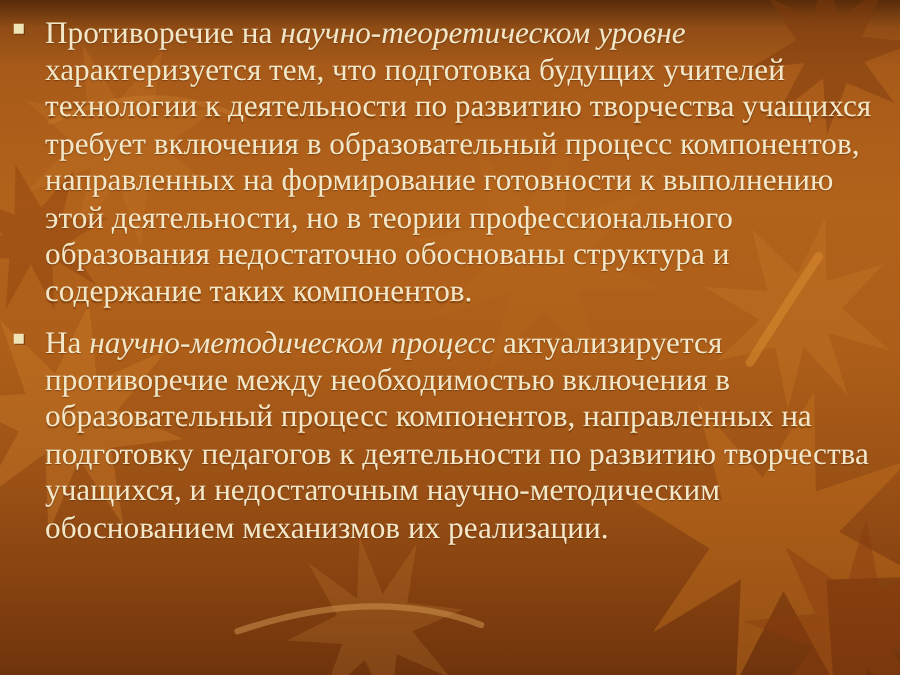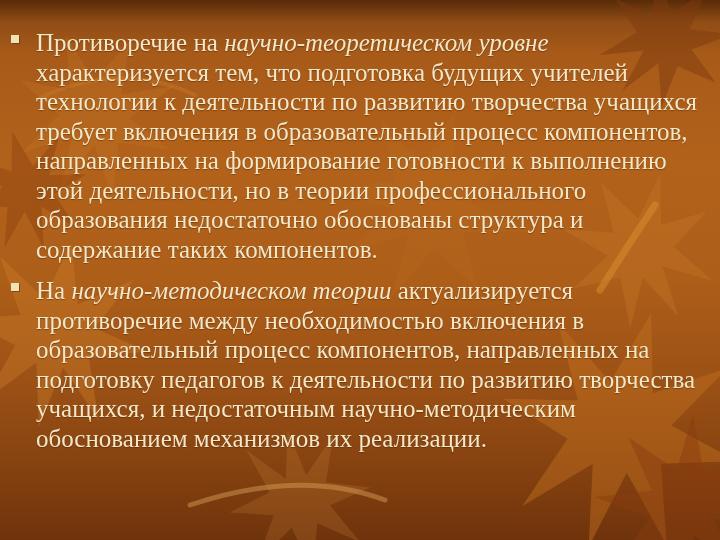--- a/index.html
+++ b/index.html
@@ -25,21 +25,21 @@
   }
   .bg-decor {
     position: absolute;
     top: 0; left: 0;
     width: 720px;
     height: 540px;
     pointer-events: none;
   }
   .content {
     position: absolute;
-    top: 28px;
+    top: 12px;
     left: 10px;
     width: 690px;
   }
   .bullet-item {
     position: relative;
     padding-left: 26px;
     margin-bottom: 12px;
     font-size: 25px;
     line-height: 29.5px;
     color: #f2e8c9;
@@ -86,17 +86,17 @@
 
   <div class="content">
 
     <div class="bullet-item">
       <span class="bullet-marker"></span>
       <span><span>Противоречие на </span><span class="em-italic">научно-теоретическом уровне</span><span> характеризуется тем, что подготовка будущих учителей технологии к деятельности по развитию творчества учащихся требует включения в образовательный процесс компонентов, направленных на формирование готовности к выполнению этой деятельности, но в теории профессионального образования недостаточно обоснованы структура и содержание таких компонентов.</span></span>
     </div>
 
     <div class="bullet-item">
       <span class="bullet-marker"></span>
-      <span><span>На </span><span class="em-italic">научно-методическом теории</span><span> актуализируется противоречие между необходимостью включения в образовательный процесс компонентов, направленных на подготовку педагогов к деятельности по развитию творчества учащихся, и недостаточным научно-методическим обоснованием механизмов их реализации.</span></span>
+      <span><span>На </span><span class="em-italic">научно-методическом процесс</span><span> актуализируется противоречие между необходимостью включения в образовательный процесс компонентов, направленных на подготовку педагогов к деятельности по развитию творчества учащихся, и недостаточным научно-методическим обоснованием механизмов их реализации.</span></span>
     </div>
 
   </div>
 </div>
 
 </body></html>

